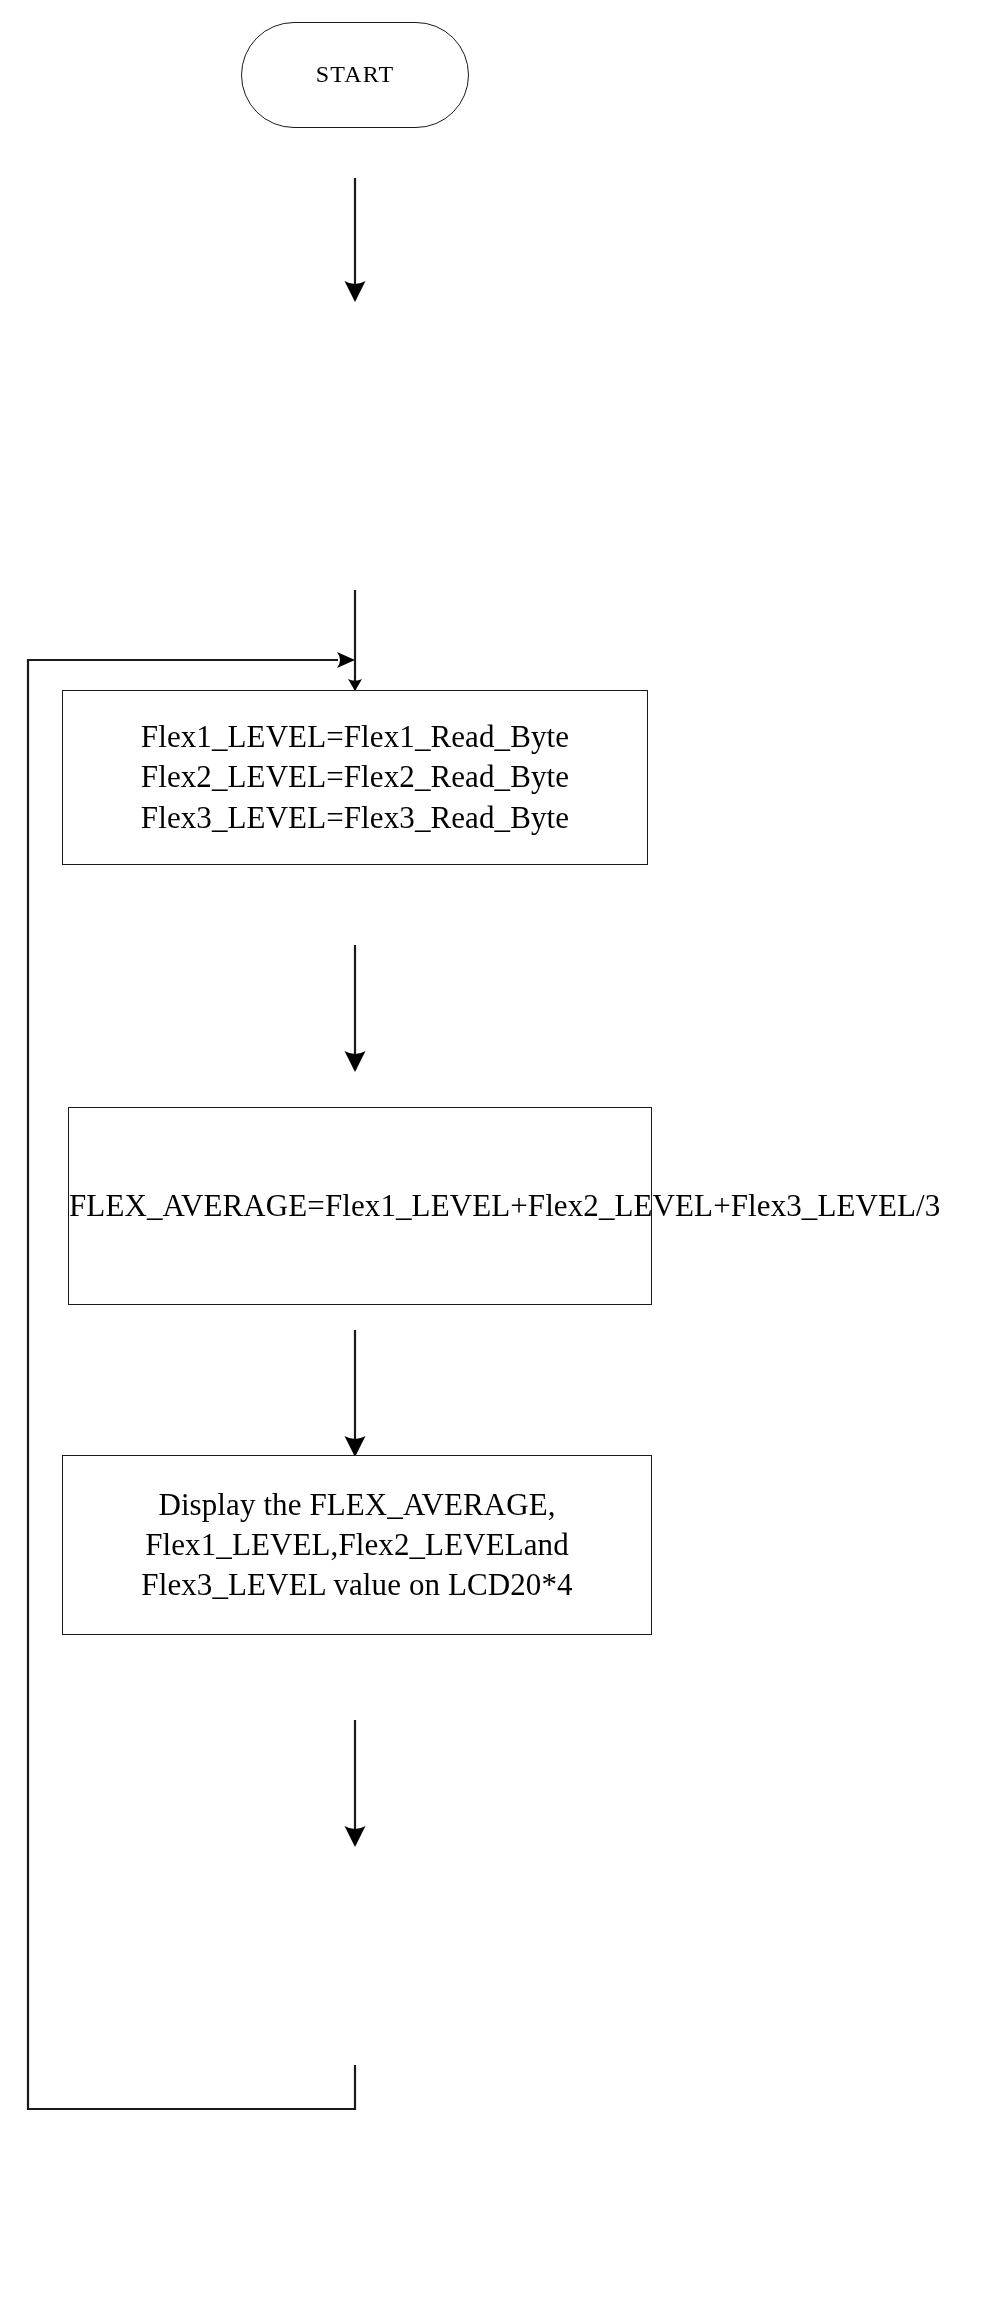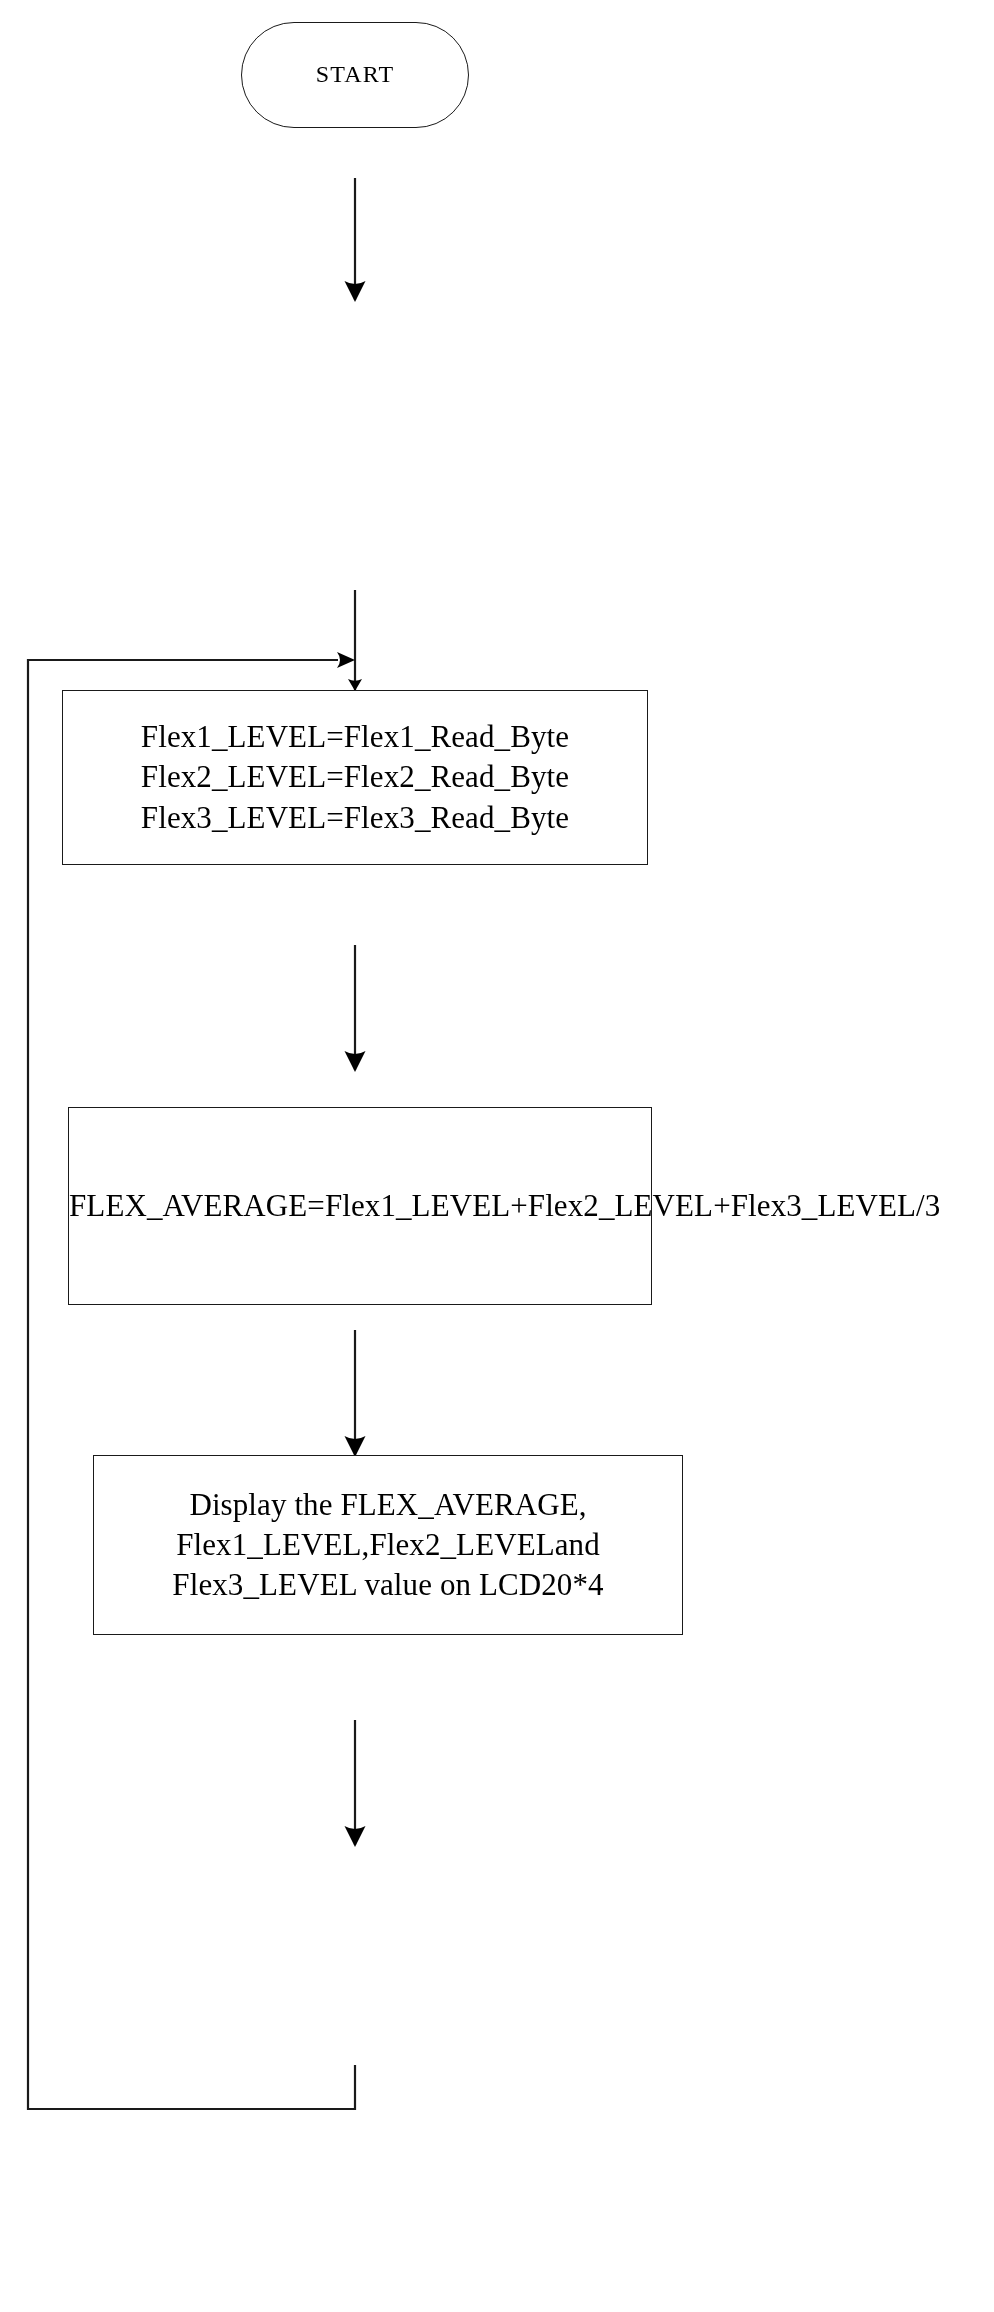--- a/index.html
+++ b/index.html
@@ -90,18 +90,18 @@
   <div class="node" style="left:62px; top:690px; width:586px; height:175px;">
     <span class="txt">Flex1_LEVEL=Flex1_Read_Byte
 Flex2_LEVEL=Flex2_Read_Byte
 Flex3_LEVEL=Flex3_Read_Byte</span>
   </div>
 
   <div class="node" style="left:68px; top:1107px; width:584px; height:198px;">
     <span class="txt">FLEX_AVERAGE=Flex1_LEVEL+Flex2_LEVEL+Flex3_LEVEL/3</span>
   </div>
 
-  <div class="node" style="left:62px; top:1455px; width:590px; height:180px;margin-left:31px;">
+  <div class="node" style="left:62px; top:1455px; width:590px; height:180px;">
     <span class="txt">Display the FLEX_AVERAGE, Flex1_LEVEL,Flex2_LEVELand Flex3_LEVEL value on LCD20*4</span>
   </div>
 
 
 </div>
 
 </body></html>

